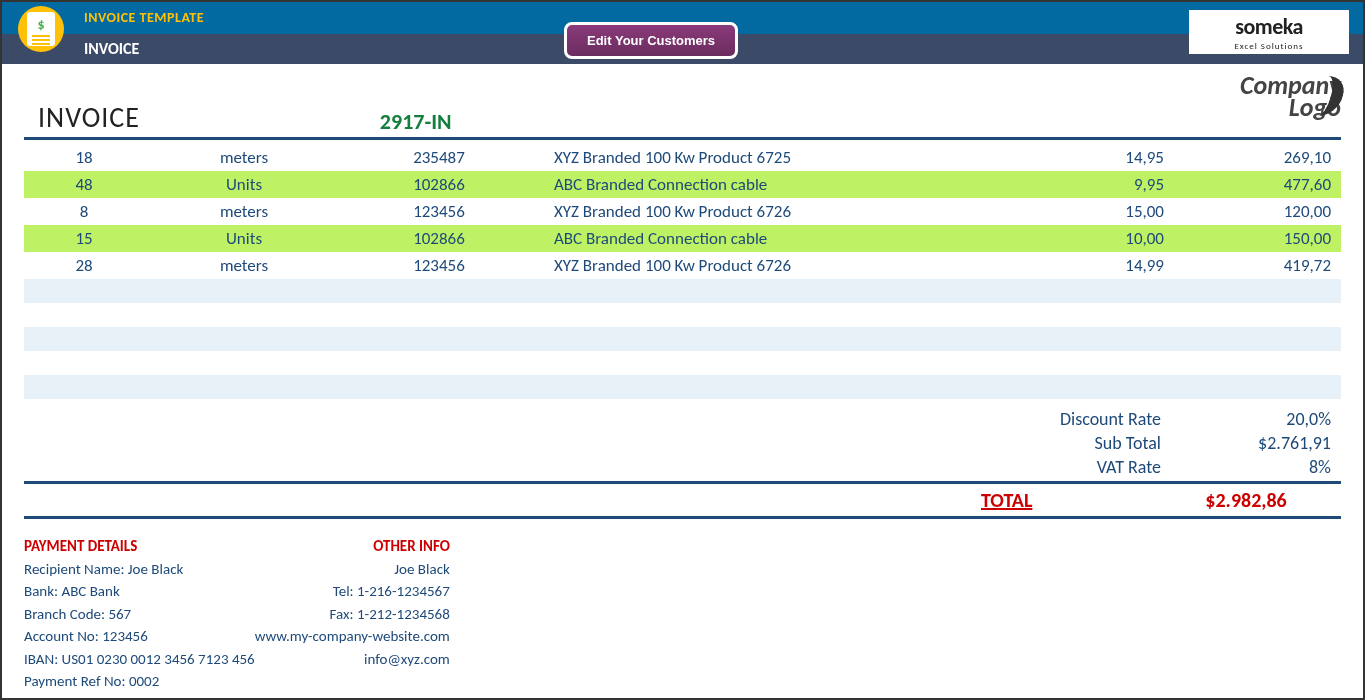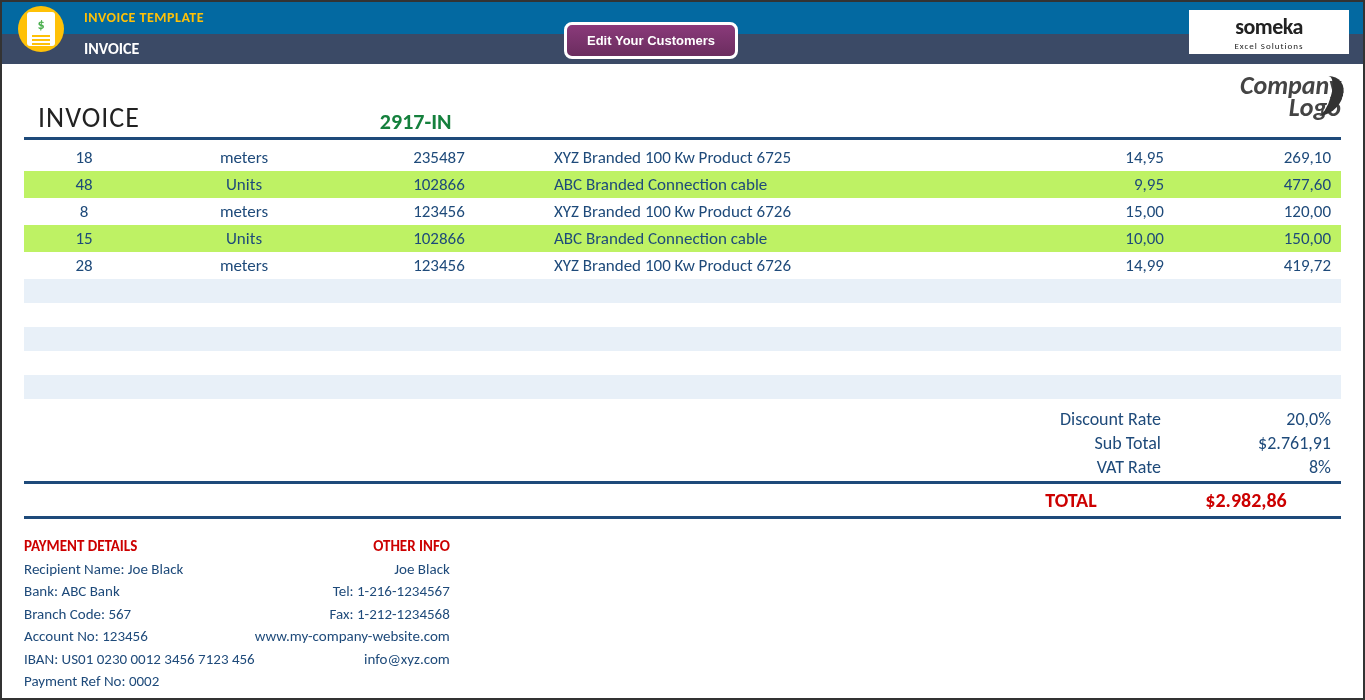--- a/index.html
+++ b/index.html
@@ -196,21 +196,21 @@
   }
   .total-row {
     display: flex;
     justify-content: flex-end;
     font-size: 20px;
     font-weight: bold;
     color: #c00;
     padding: 4px 10px 4px 0;
     border-bottom: 3px solid #1e4a7a;
   }
-  .total-label { width: 180px; text-align: center; }
+  .total-label { width: 180px; text-align: left; text-decoration: underline; }
   .total-val { width: 170px; text-align: center; }
   .details {
     display: flex;
     margin-top: 16px;
     font-size: 15px;
     color: #1e4a7a;
     line-height: 1.5;
   }
   .details-left { text-align: left; }
   .details-right { text-align: right; }

